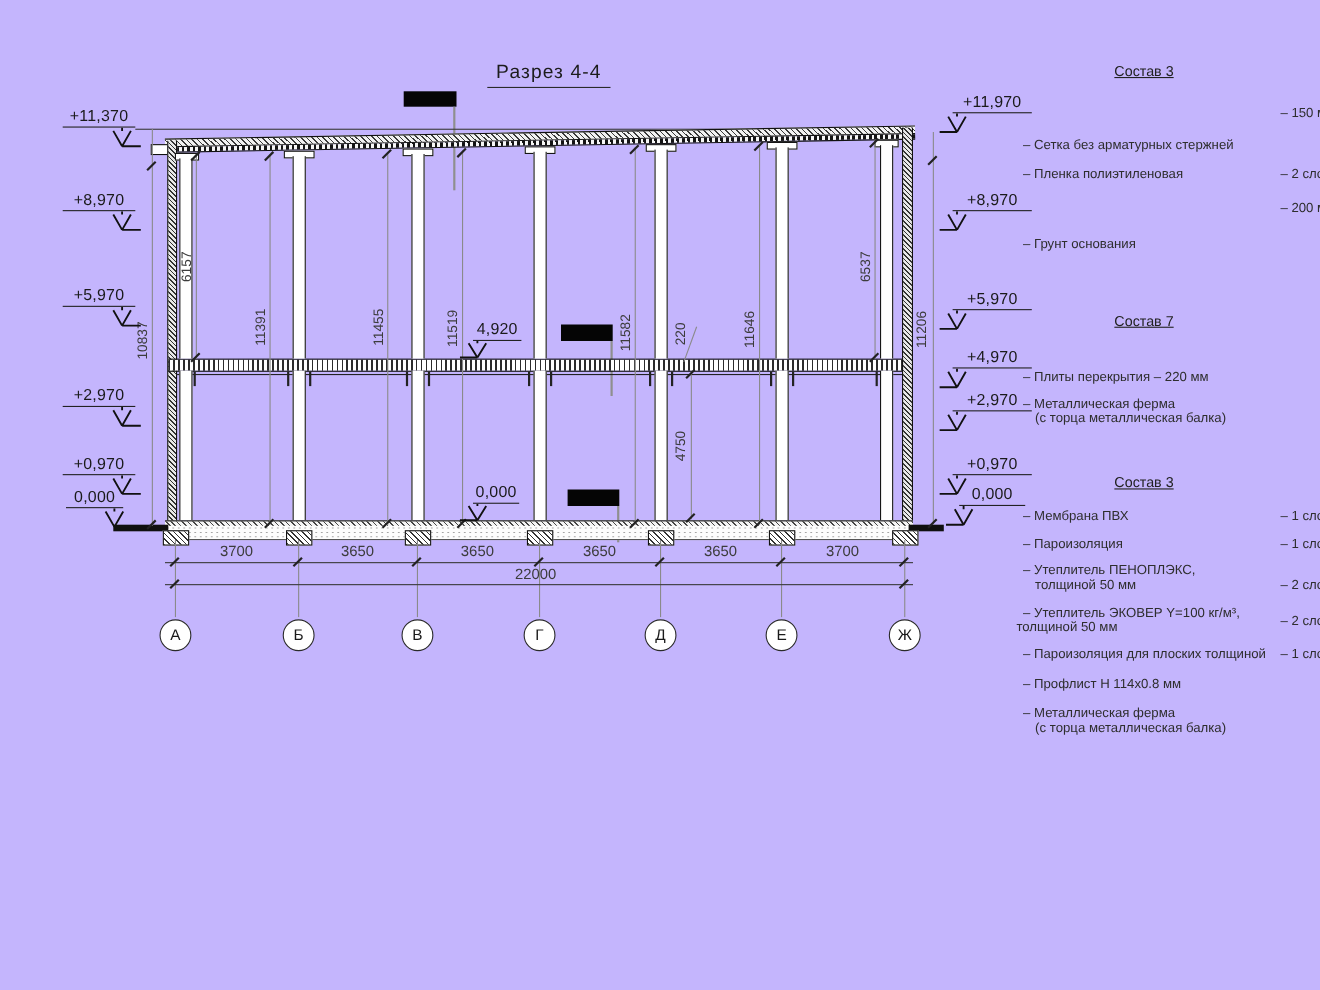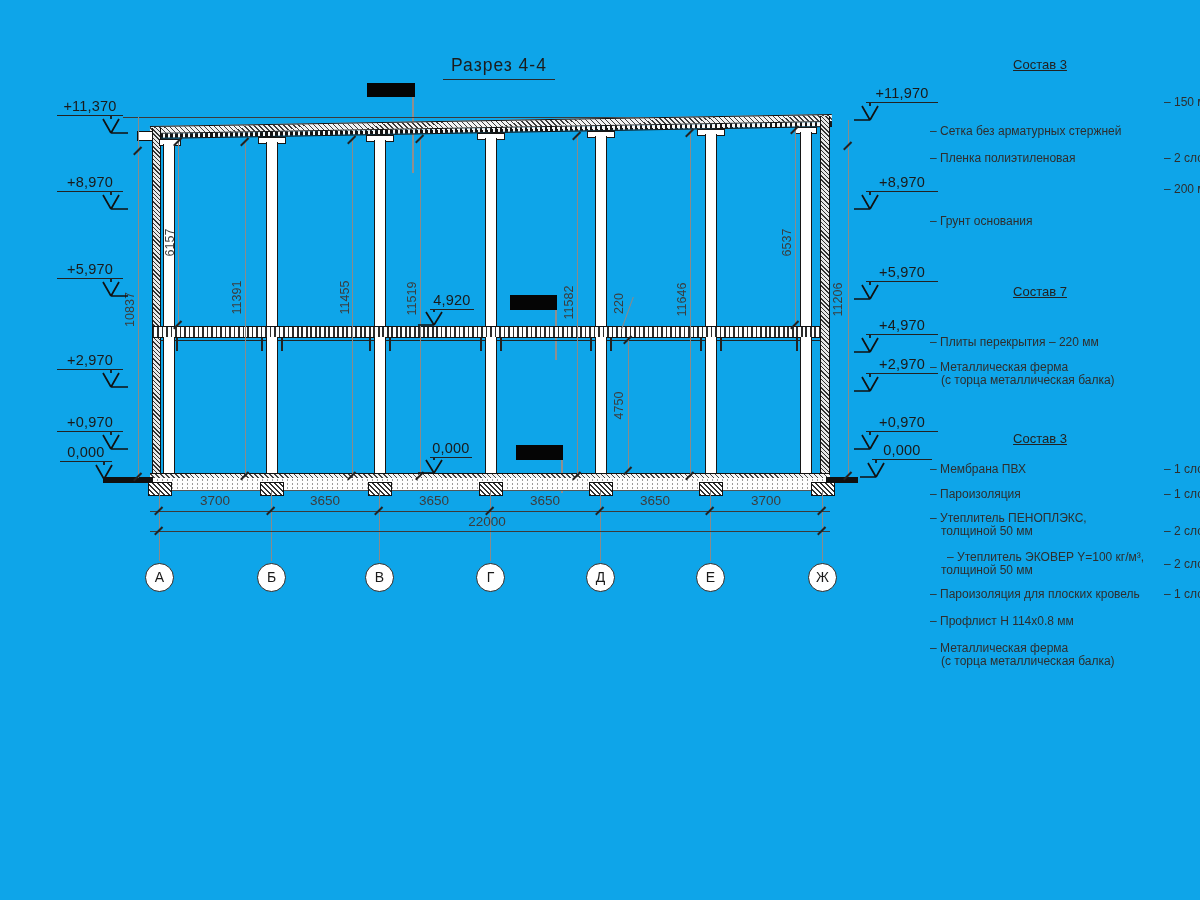--- a/index.html
+++ b/index.html
@@ -1,16 +1,16 @@
 <!DOCTYPE html>
 <html><head>
 <meta charset="utf-8">
 <style>
   html,body{margin:0;padding:0;background:#fff;}
-  #canvas{position:relative;width:1200px;height:900px;background:#0ea5e9;overflow:hidden;
+  #canvas{position:relative;width:1200px;height:900px;background:#c4b5fd;overflow:hidden;
           font-family:"Liberation Sans","DejaVu Sans",sans-serif;color:#1a1a1a;}
   .abs{position:absolute;}
   
   .hline{position:absolute;height:1px;background:#3a3a3a;}
   .wline{position:absolute;width:1px;background:#8a8a8a;}
   .tick{position:absolute;width:11px;height:1.6px;background:#222;transform:rotate(-45deg);}
   .btick{position:absolute;width:1.6px;height:13px;background:#222;}
   
   .wall{position:absolute;background:repeating-linear-gradient(45deg,#333 0 1px,transparent 1px 3px);
         border-left:1.2px solid #111;border-right:1.2px solid #111;background-color:#e8e8e8;}
@@ -323,26 +323,26 @@
   <div class="mhead" style="top:431px;">Состав 3</div>
   <div class="mitem" style="top:463px;">– Мембрана ПВХ</div>
   <div class="mval" style="top:463px;">– 1 слой</div>
   <div class="mitem" style="top:488px;">– Пароизоляция</div>
   <div class="mval" style="top:488px;">– 1 слой</div>
   <div class="mitem" style="top:512px;">
     <div>– Утеплитель ПЕНОПЛЭКС,</div>
     <div class="ind">толщиной 50 мм</div>
   </div>
   <div class="mval" style="top:525px;">– 2 слоя</div>
-  <div class="mitem" style="top:551px;margin-left:17px;">
+  <div class="mitem" style="top:551px;">
     <div>– Утеплитель ЭКОВЕР Y=100 кг/м³,</div>
     <div style="margin-left:-6px;">толщиной 50 мм</div>
   </div>
   <div class="mval" style="top:558px;">– 2 слоя</div>
-  <div class="mitem" style="top:588px;">– Пароизоляция для плоских кровель</div>
+  <div class="mitem" style="top:588px;">– Пароизоляция для плоских толщиной</div>
   <div class="mval" style="top:588px;">– 1 слой</div>
   <div class="mitem" style="top:615px;">– Профлист Н 114х0.8 мм</div>
   <div class="mitem" style="top:642px;">
     <div>– Металлическая ферма</div>
     <div class="ind">(с торца металлическая балка)</div>
   </div>
 
 </div>
 
 </body></html>

